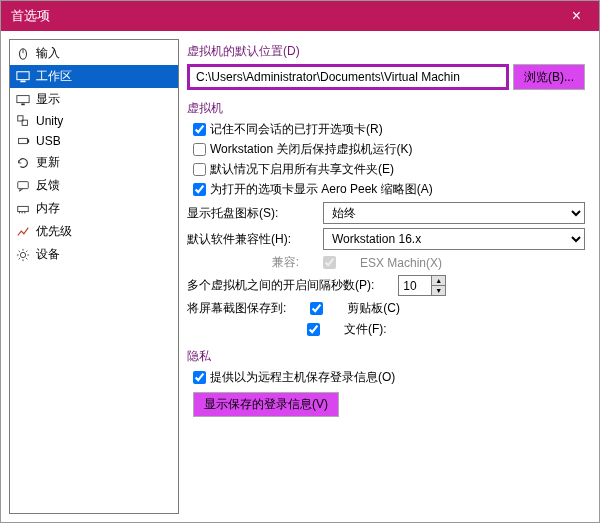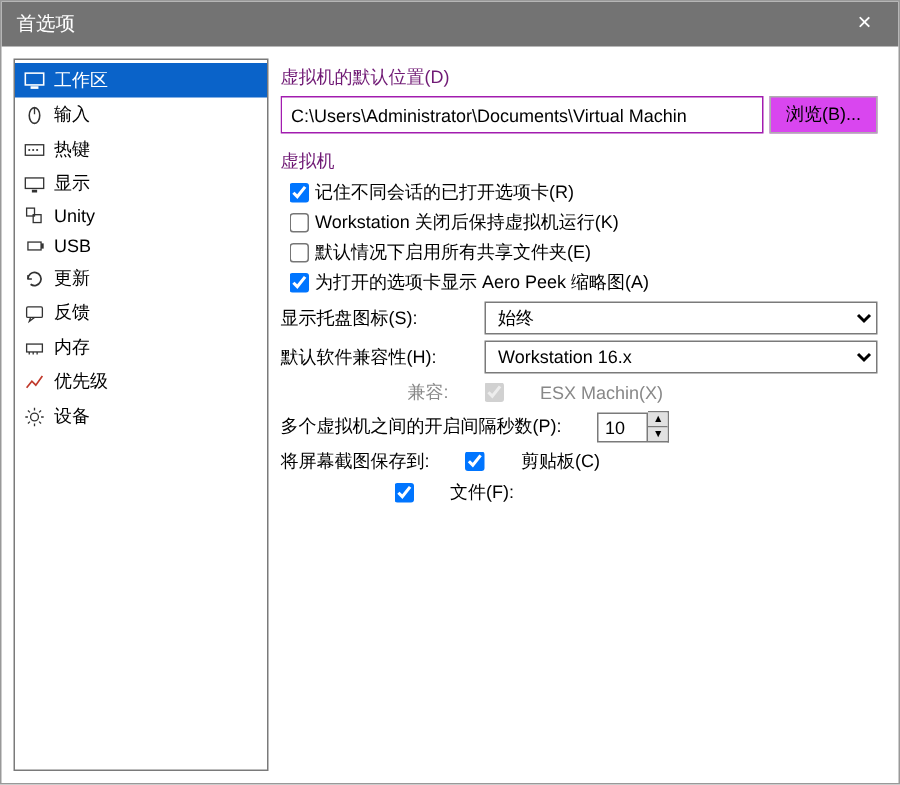--- a/index.html
+++ b/index.html
@@ -1,83 +1,72 @@
 <!DOCTYPE html>
 <html><head>
 <meta charset="utf-8">
 <style>
 *{box-sizing:border-box;margin:0;padding:0;font-family:"Microsoft YaHei","Segoe UI",sans-serif;font-size:12px}
 body{background:#fff;width:600px;height:523px;overflow:hidden;border:1px solid #999}
-.titlebar{background:#737373;color:#fff;height:30px;display:flex;align-items:center;padding:0 10px;justify-content:space-between}
+.titlebar{background:#be185d;color:#fff;height:30px;display:flex;align-items:center;padding:0 10px;justify-content:space-between}
 .titlebar .title{font-size:13px}
 .close-x{font-size:16px;cursor:pointer;padding:0 8px}
 .body{display:flex;height:calc(100% - 30px);padding:8px;gap:8px}
 .sidebar{width:170px;border:1px solid #7a7a7a;background:#fff;padding:2px 0;overflow:auto}
 .side-item{display:flex;align-items:center;gap:6px;padding:3px 6px;cursor:pointer;color:#000}
 .side-item.sel{background:#0a63c9;color:#fff}
 .side-item .ic{width:14px;height:14px;display:flex;align-items:center;justify-content:center}
 .side-item .ic svg{width:14px;height:14px}
 .main{flex:1;padding:4px 6px 4px 0;overflow:auto}
 .group{margin-bottom:10px}
 .group-title{margin-bottom:4px;color:#701a75}
 .path-row{display:flex;gap:4px}
-.path-row input{flex:1;border:1px solid #a21caf;padding:3px 6px;background:#fff}
+.path-row input{flex:1;border:3px solid #a21caf;padding:3px 6px;background:#fff}
 .btn{border:1px solid #adadad;background:#d946ef;padding:3px 10px;cursor:pointer}
 .chk-row{display:flex;align-items:center;gap:4px;margin:3px 0 3px 6px}
 .chk-row input[type=checkbox]{width:13px;height:13px}
 .form-row{display:flex;align-items:center;gap:24px;margin:4px 0 4px 0}
 .form-row .lbl{min-width:112px;text-align:left}
 .form-row.indent .lbl{text-align:right;min-width:112px}
 select{border:1px solid #7a7a7a;padding:2px 4px;background:#fff;height:22px}
 select.wide{flex:1}
-.spin{display:flex;align-items:center}
+.spin{display:flex;}
 .spin input{width:34px;border:1px solid #7a7a7a;padding:2px 4px;text-align:left}
 .spin .arrows{display:flex;flex-direction:column;border:1px solid #7a7a7a;border-left:none}
 .spin .arrows span{font-size:7px;line-height:9px;padding:0 3px;background:#e1e1e1;cursor:pointer;border-bottom:1px solid #7a7a7a}
 .spin .arrows span:last-child{border-bottom:none}
 .disabled{color:#888}
 </style>
 </head>
 <body>
 
 <div class="titlebar">
   <span class="title">首选项</span>
   <span class="close-x">×</span>
 </div>
 
 <div class="body">
   <div class="sidebar">
+    <div class="side-item">
+      <span class="ic">
+          <svg viewBox="0 0 16 16">
+            <ellipse cx="8" cy="8" rx="4" ry="6" fill="none" stroke="#333" stroke-width="1.2"></ellipse>
+            <line x1="8" y1="2" x2="8" y2="7" stroke="#333"></line>
+          </svg>
+        </span>
+      <span>输入</span>
+    </div>
     <div class="side-item sel">
       <span class="ic">
           <svg viewBox="0 0 16 16">
             <rect x="1" y="2" width="14" height="9" fill="none" stroke="#fff" stroke-width="1.2"></rect>
             <rect x="5" y="12" width="6" height="2" fill="#fff"></rect>
           </svg>
         </span>
       <span>工作区</span>
-    </div>
-    <div class="side-item">
-      <span class="ic">
-          <svg viewBox="0 0 16 16">
-            <ellipse cx="8" cy="8" rx="4" ry="6" fill="none" stroke="#333" stroke-width="1.2"></ellipse>
-            <line x1="8" y1="2" x2="8" y2="7" stroke="#333"></line>
-          </svg>
-        </span>
-      <span>输入</span>
-    </div>
-    <div class="side-item">
-      <span class="ic">
-          <svg viewBox="0 0 16 16">
-            <rect x="1" y="4" width="14" height="8" fill="none" stroke="#333"></rect>
-            <circle cx="4" cy="8" r="0.8" fill="#333"></circle>
-            <circle cx="7" cy="8" r="0.8" fill="#333"></circle>
-            <circle cx="10" cy="8" r="0.8" fill="#333"></circle>
-          </svg>
-        </span>
-      <span>热键</span>
     </div>
     <div class="side-item">
       <span class="ic">
           <svg viewBox="0 0 16 16">
             <rect x="1" y="3" width="14" height="8" fill="none" stroke="#333"></rect>
             <line x1="6" y1="13" x2="10" y2="13" stroke="#333" stroke-width="2"></line>
           </svg>
         </span>
       <span>显示</span>
     </div>
@@ -198,20 +187,30 @@
               <span>▼</span>
             </div>
         </div>
       </div>
 
       <div class="form-row">
         <span>将屏幕截图保存到:</span>
         <input type="checkbox" checked="" style="">
         <span>剪贴板(C)</span>
       </div>
-      <div class="form-row" style="margin-left:76px">
+      <div class="form-row" style="margin-left:120px">
         <input type="checkbox" checked="" style="">
         <span>文件(F):</span>
       </div>
     </div>
 
+    <div class="group">
+      <div class="group-title">隐私</div>
+      <label class="chk-row">
+          <input type="checkbox" checked="" style="">
+          <span>提供以为远程主机保存登录信息(O)</span>
+        </label>
+      <div style="margin:6px 0 0 6px">
+        <button class="btn">显示保存的登录信息(V)</button>
+      </div>
+    </div>
   </div>
 </div>
 
 </body></html>

